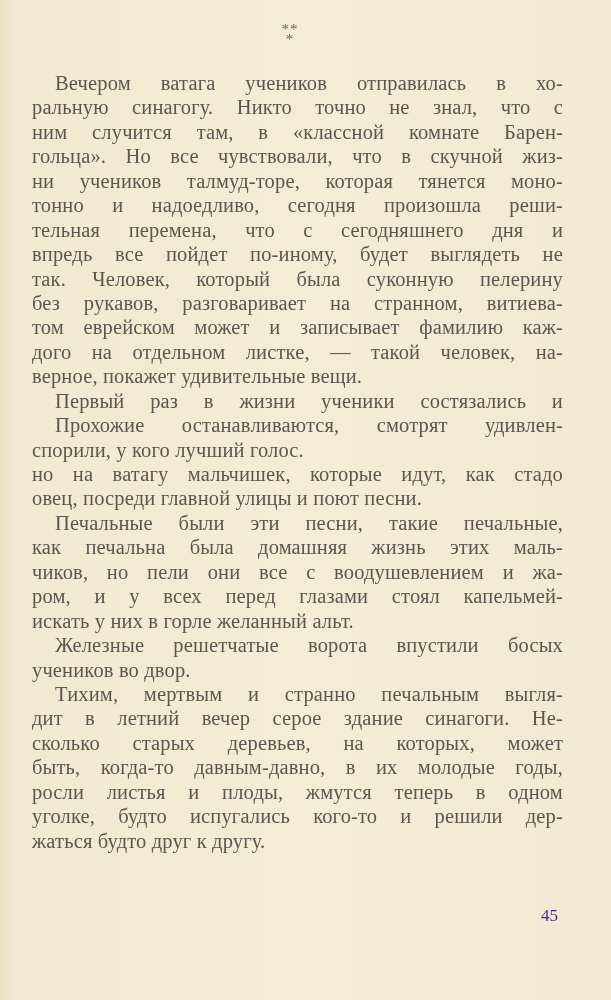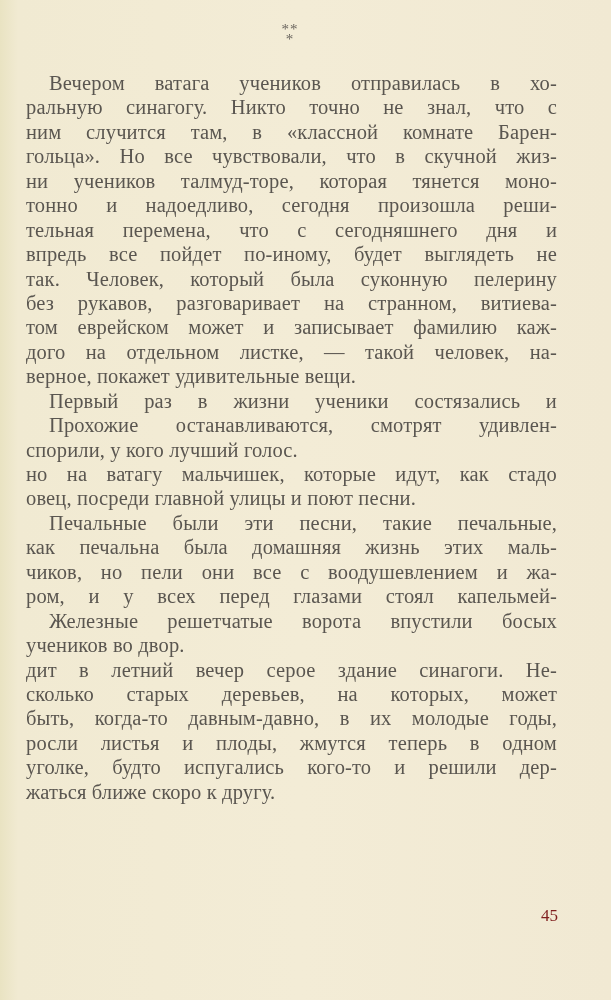--- a/index.html
+++ b/index.html
@@ -11,33 +11,33 @@
     font-family: "Liberation Serif", "DejaVu Serif", serif;
     color: #5a5650;
   }
   .page { position: absolute; left: 0; top: 0; width: 611px; height: 1000px; }
   .ornament {
     position: absolute; left: 270px; top: 24px; width: 40px; text-align: center;
     font-size: 15px; line-height: 10px; color: #6a655e; letter-spacing: 1px;
   }
   .ornament span { display: block; }
   .text {
-    position: absolute; left: 26px; top: 71px; width: 531px;
+    position: absolute; left: 32px; top: 71px; width: 531px;
   }
   .line {
     display: block; height: 24.45px; line-height: 24.45px;
     font-size: 20.5px; white-space: nowrap;
     text-align: justify; text-align-last: justify;
     letter-spacing: 0.15px;
   }
   .line.indent { padding-left: 23px; }
   .line.last { text-align-last: left; }
   .page-number {
     position: absolute; left: 541px; top: 906px;
-    font-size: 17px; color: #7f1d1d;
+    font-size: 17px; color: #4c1d95;
   }
 </style>
 </head>
 <body>
 
 <div class="page">
   <div class="ornament">
     <span>**</span>
     <span>*</span>
   </div>
@@ -58,24 +58,26 @@
       <span class="line last">верное, покажет удивительные вещи.</span>
       <span class="line indent">Первый раз в жизни ученики состязались и</span>
       <span class="line indent">Прохожие останавливаются, смотрят удивлен-</span>
       <span class="line last">спорили, у кого лучший голос.</span>
       <span class="line">но на ватагу мальчишек, которые идут, как стадо</span>
       <span class="line last">овец, посреди главной улицы и поют песни.</span>
       <span class="line indent">Печальные были эти песни, такие печальные,</span>
       <span class="line">как печальна была домашняя жизнь этих маль-</span>
       <span class="line">чиков, но пели они все с воодушевлением и жа-</span>
       <span class="line">ром, и у всех перед глазами стоял капельмей-</span>
+      <span class="line last">искать у них в горле желанный альт.</span>
       <span class="line indent">Железные решетчатые ворота впустили босых</span>
       <span class="line last">учеников во двор.</span>
+      <span class="line indent">Тихим, мертвым и странно печальным выгля-</span>
       <span class="line">дит в летний вечер серое здание синагоги. Не-</span>
       <span class="line">сколько старых деревьев, на которых, может</span>
       <span class="line">быть, когда-то давным-давно, в их молодые годы,</span>
       <span class="line">росли листья и плоды, жмутся теперь в одном</span>
       <span class="line">уголке, будто испугались кого-то и решили дер-</span>
-      <span class="line last">жаться ближе скоро к другу.</span>
+      <span class="line last">жаться будто друг к другу.</span>
     </div>
 
   <div class="page-number">45</div>
 </div>
 
 </body></html>

